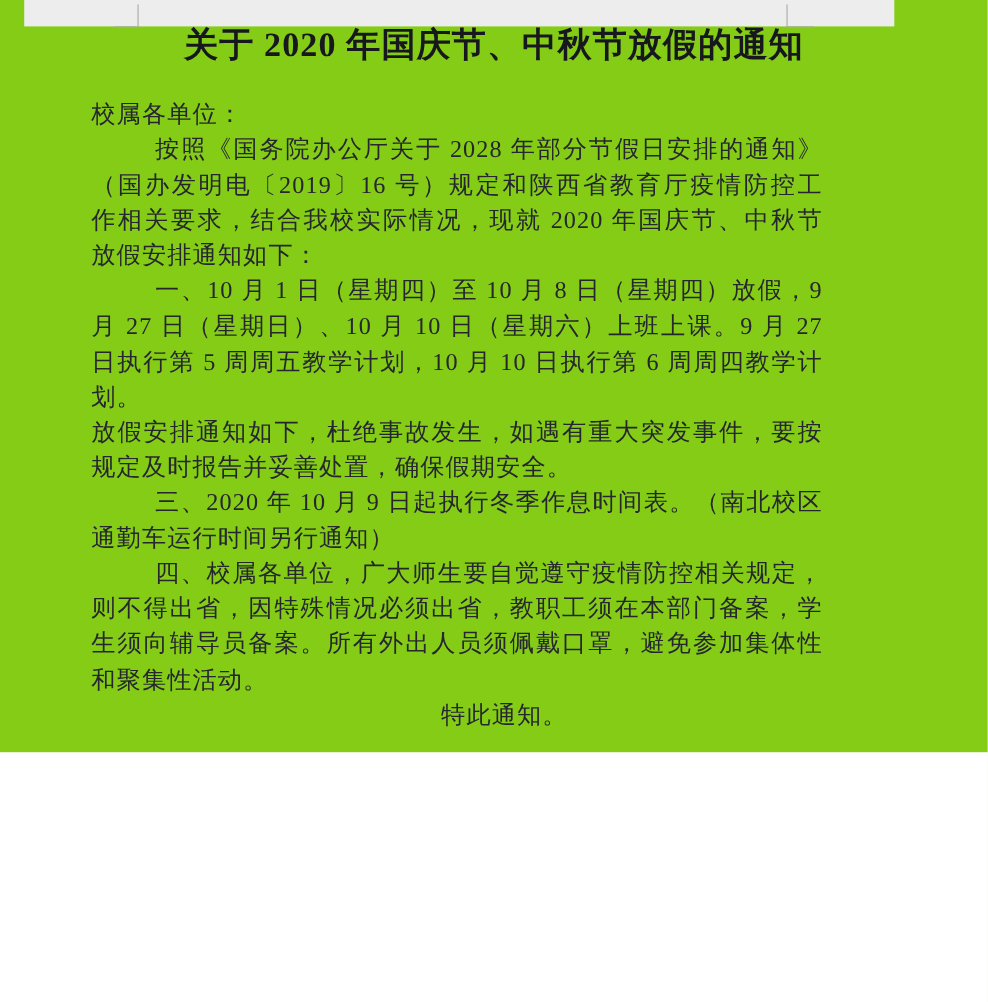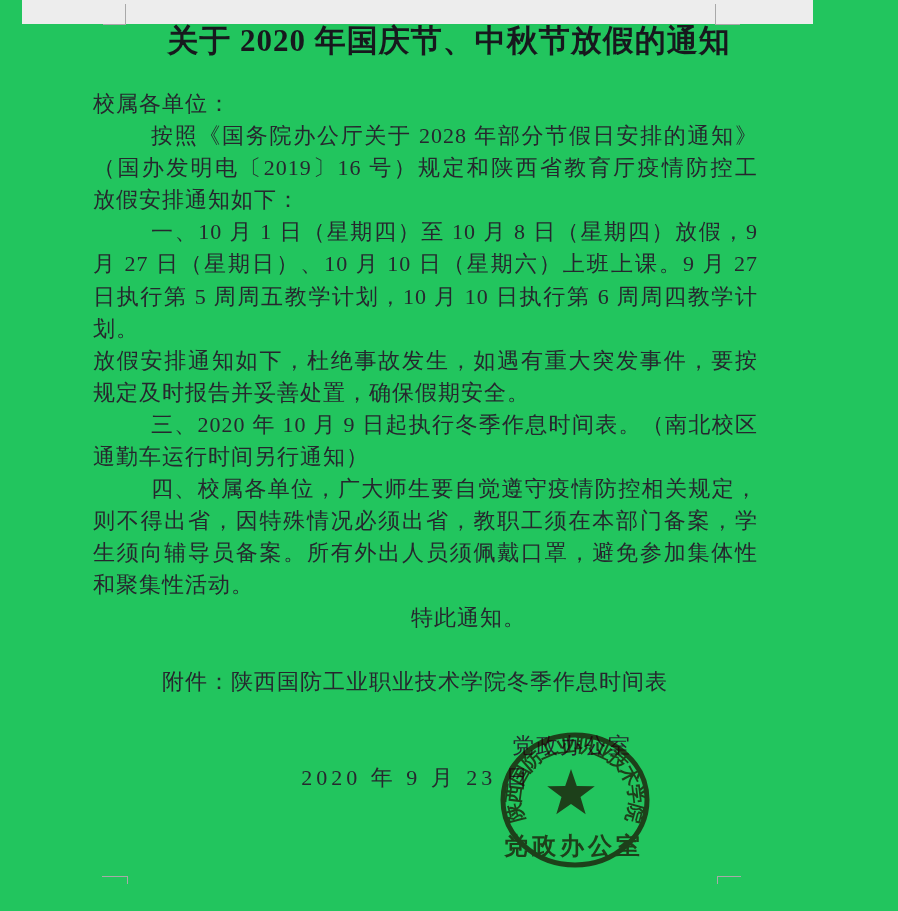--- a/index.html
+++ b/index.html
@@ -1,19 +1,19 @@
 <!DOCTYPE html>
 <html style="--seal-color: #cf3a2c;"><head>
 <meta charset="utf-8">
 <style>
   html,body{margin:0;padding:0;background:#ffffff;}
   .page{
     position:relative;
-    width:898px;height:911px;
-    background:#22c55e;
+    width:898px;height:684px;
+    background:#84cc16;
     overflow:hidden;
     font-family:"Liberation Serif","DejaVu Serif",serif;
   }
   
   .top-band{
     position:absolute;left:22px;top:0;width:791px;height:24px;
     background:#ededed;
   }
   
   .mark{position:absolute;background:#a9a9a9;}
@@ -27,21 +27,21 @@
   .m-br-v{left:717px;top:876px;width:1px;height:8px;}
 
   .doc-title{
     position:absolute;left:0;top:21px;width:898px;
     text-align:center;
     font-size:31px;font-weight:bold;color:#17181d;
     letter-spacing:1px;
     line-height:40px;
   }
   .body-lines{
-    position:absolute;left:93px;top:88px;width:665px;
+    position:absolute;left:83px;top:88px;width:665px;
     font-size:22px;color:#26272e;
     letter-spacing:1px;
   }
   .bline{
     height:32.1px;line-height:32.1px;
     white-space:nowrap;
   }
   .bline.just{
     white-space:normal;
     text-align:justify;
@@ -90,20 +90,21 @@
   <div class="mark m-bl-v"></div>
   <div class="mark m-br-h"></div>
   <div class="mark m-br-v"></div>
 
   <div class="doc-title">关于 2020 年国庆节、中秋节放假的通知</div>
 
   <div class="body-lines" id="body-lines">
       <div class="bline">校属各单位：</div>
       <div class="bline just ind2">按照《国务院办公厅关于 2028 年部分节假日安排的通知》</div>
       <div class="bline just">（国办发明电〔2019〕16 号）规定和陕西省教育厅疫情防控工</div>
+      <div class="bline just">作相关要求，结合我校实际情况，现就 2020 年国庆节、中秋节</div>
       <div class="bline">放假安排通知如下：</div>
       <div class="bline just ind2">一、10 月 1 日（星期四）至 10 月 8 日（星期四）放假，9</div>
       <div class="bline just">月 27 日（星期日）、10 月 10 日（星期六）上班上课。9 月 27</div>
       <div class="bline just">日执行第 5 周周五教学计划，10 月 10 日执行第 6 周周四教学计</div>
       <div class="bline">划。</div>
       <div class="bline just">放假安排通知如下，杜绝事故发生，如遇有重大突发事件，要按</div>
       <div class="bline">规定及时报告并妥善处置，确保假期安全。</div>
       <div class="bline just ind2">三、2020 年 10 月 9 日起执行冬季作息时间表。（南北校区</div>
       <div class="bline">通勤车运行时间另行通知）</div>
       <div class="bline just ind2">四、校属各单位，广大师生要自觉遵守疫情防控相关规定，原</div>

